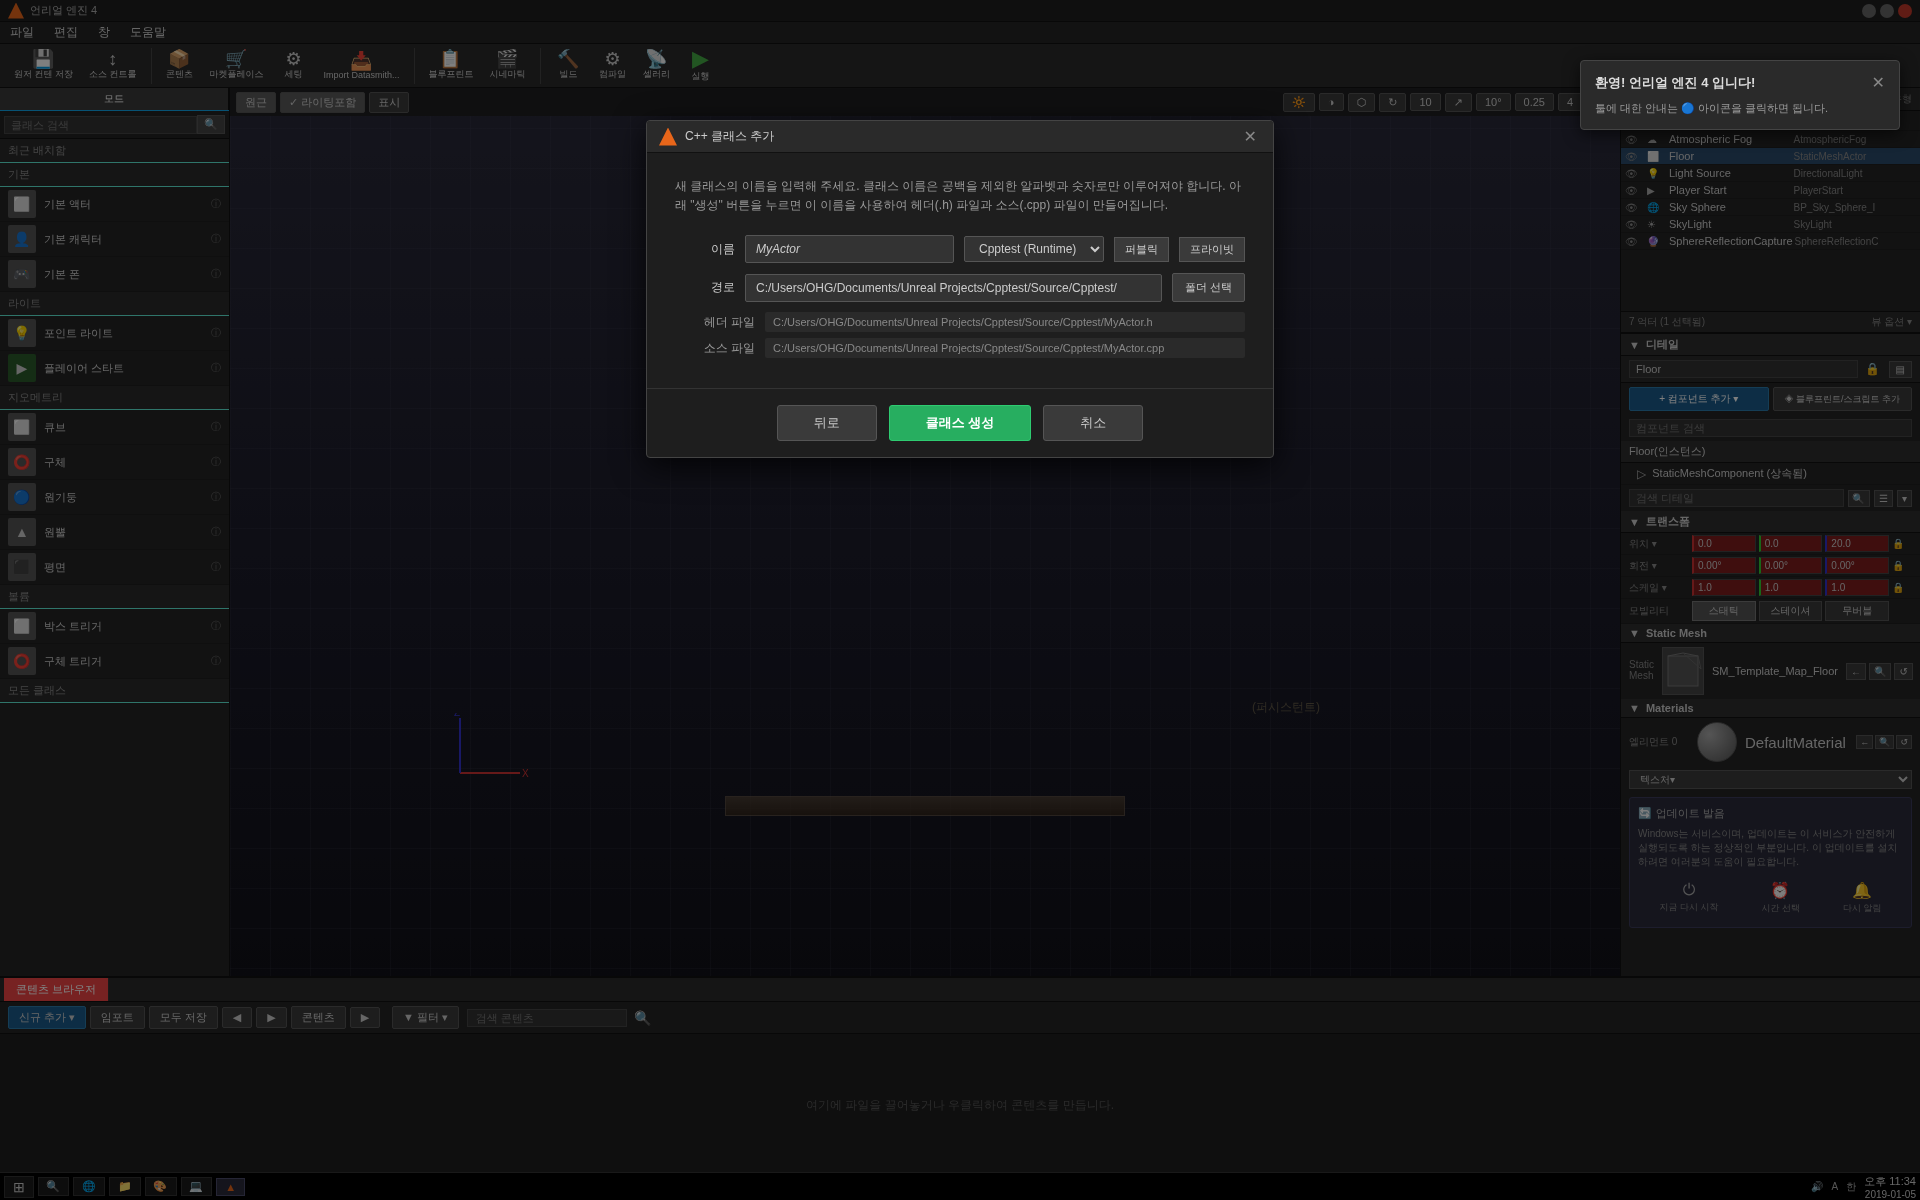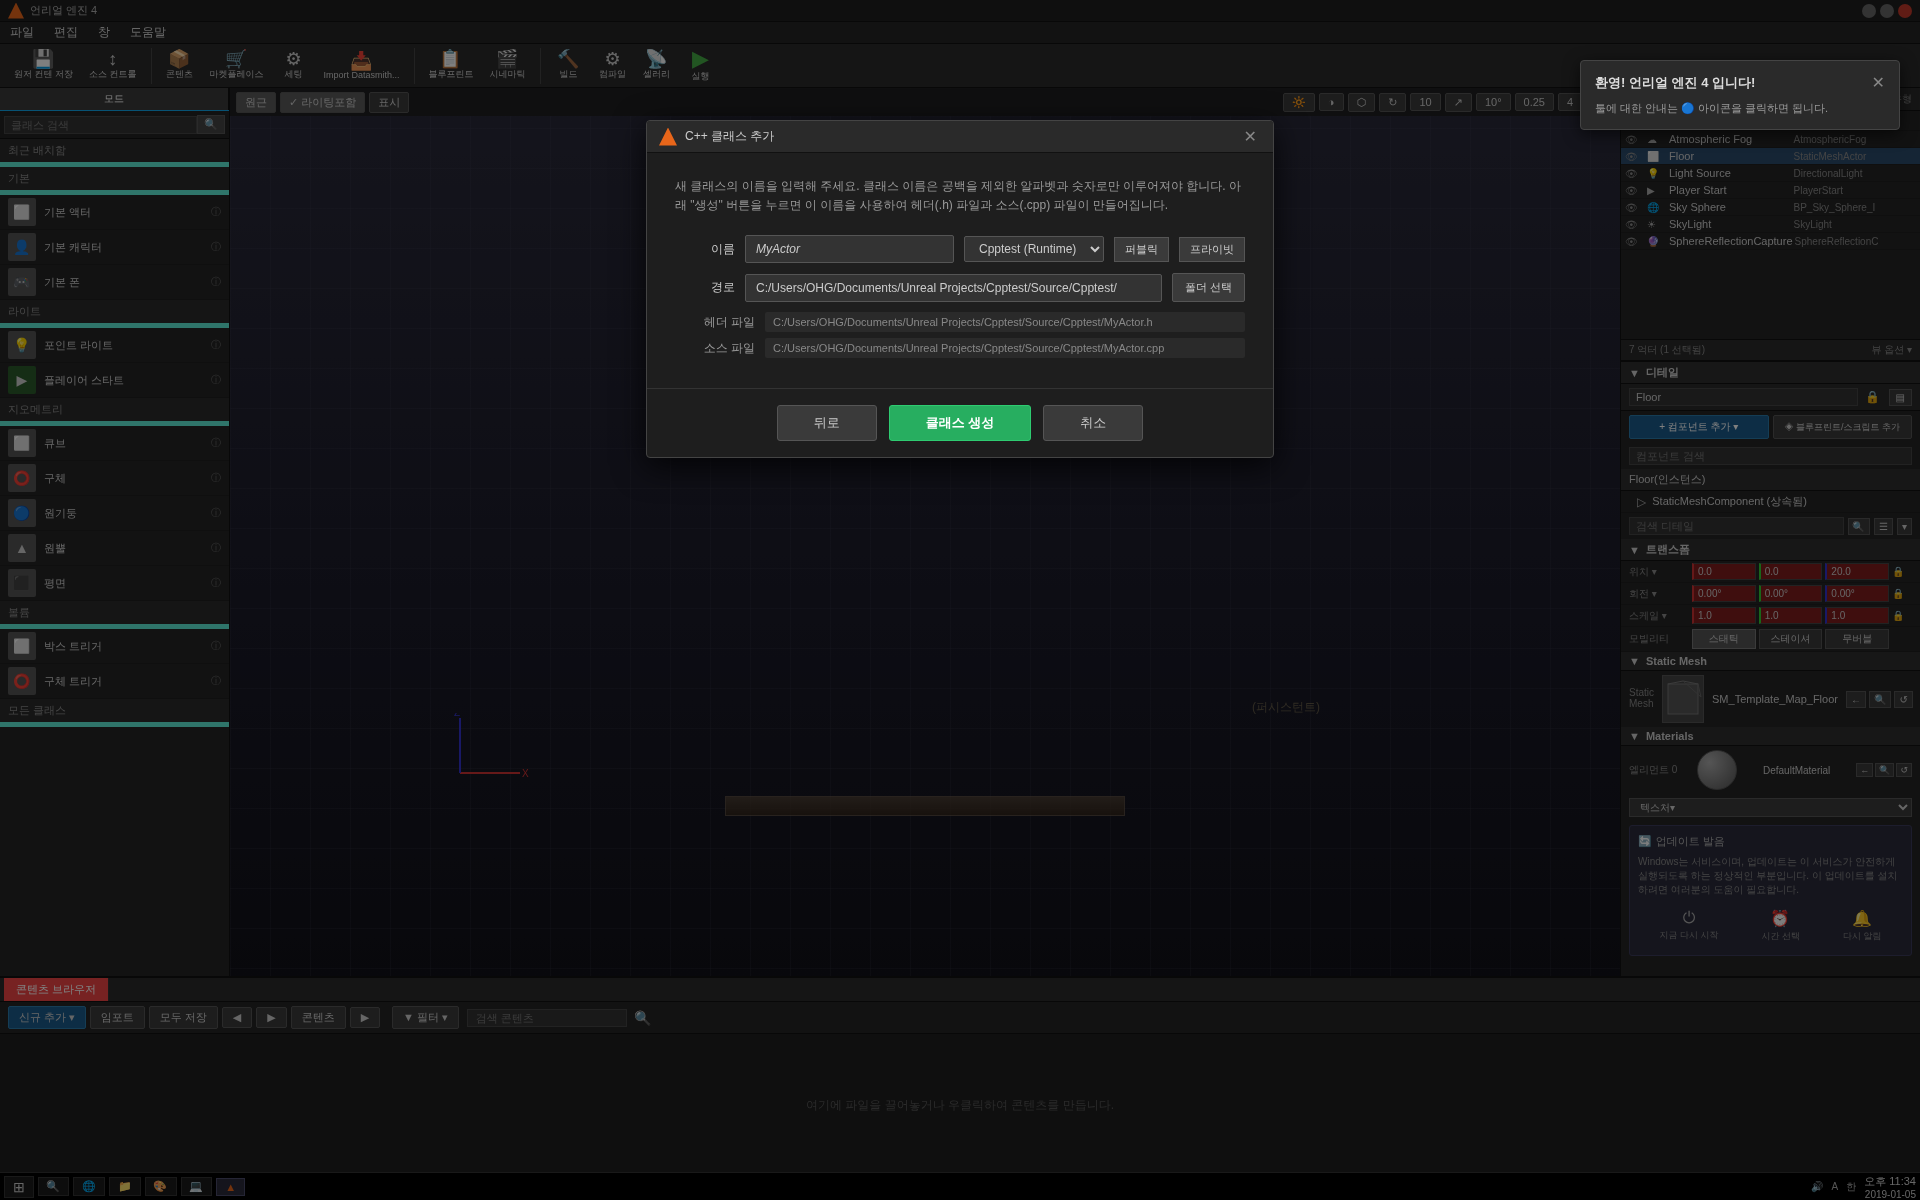--- a/index.html
+++ b/index.html
@@ -118,21 +118,21 @@
       outline: none;
     }
     .search-btn { background: #444; border: 1px solid #555; color: #ccc; padding: 2px 6px; cursor: pointer; font-size: 11px; }
 
     #place-categories { display: flex; flex-direction: column; overflow-y: auto; }
     .place-cat-header {
       padding: 4px 8px;
       font-size: 11px;
       color: #888;
       background: #2a2a2a;
-      border-bottom: 5px solid #5eead4;
+      border-bottom: 1px solid #5eead4;
       cursor: pointer;
     }
     .place-item {
       display: flex;
       align-items: center;
       padding: 3px 8px;
       gap: 8px;
       cursor: pointer;
       border-bottom: 1px solid #1e1e1e;
     }
@@ -359,21 +359,21 @@
       padding: 4px 8px;
     }
     .mat-label { font-size: 10px; color: #888; width: 60px; }
     .mat-thumb {
       width: 40px;
       height: 40px;
       background: #666;
       border: 1px solid #555;
       border-radius: 50%;
     }
-    .mat-name { font-size: 10px; color: #ccc; flex: 1; text-align: center; }
+    .mat-name { font-size: 15px; color: #ccc; flex: 1; }
     .mat-actions { display: flex; gap: 2px; }
     .mat-btn { font-size: 9px; background: #3a3a3a; border: 1px solid #555; color: #ccc; padding: 1px 3px; cursor: pointer; }
 
     
     .update-panel {
       background: #2a2a3a;
       border: 1px solid #3a3a5a;
       padding: 8px;
       margin: 4px 8px;
       border-radius: 3px;
@@ -955,21 +955,21 @@
         </div>
 
         <div class="outliner-row">
           <span class="outliner-eye">👁</span>
           <span class="outliner-icon">🔮</span>
           <span class="outliner-name">SphereReflectionCapture</span>
           <span class="outliner-type">SphereReflectionC</span>
         </div>
       </div>
 
-      <div style="display:flex;align-items:center;justify-content:space-between;padding:3px 8px;background:#2a2a2a;border-top:1px solid #111;border-bottom:1px solid #111;margin-top:28px;">
+      <div style="display:flex;align-items:center;justify-content:space-between;padding:3px 8px;background:#2a2a2a;border-top:1px solid #111;border-bottom:1px solid #111;">
         <span style="font-size:10px;color:#888;">7 억터 (1 선택됨)</span>
         <button style="font-size:10px;background:none;border:none;color:#888;cursor:pointer;">뷰 옵션 ▾</button>
       </div>
 
       <div id="details-panel" style="flex:1;overflow-y:auto;">
 
         <div class="details-section-header">
           <span>▼</span>
           <span style="margin-left:6px;">디테일</span>
         </div>

